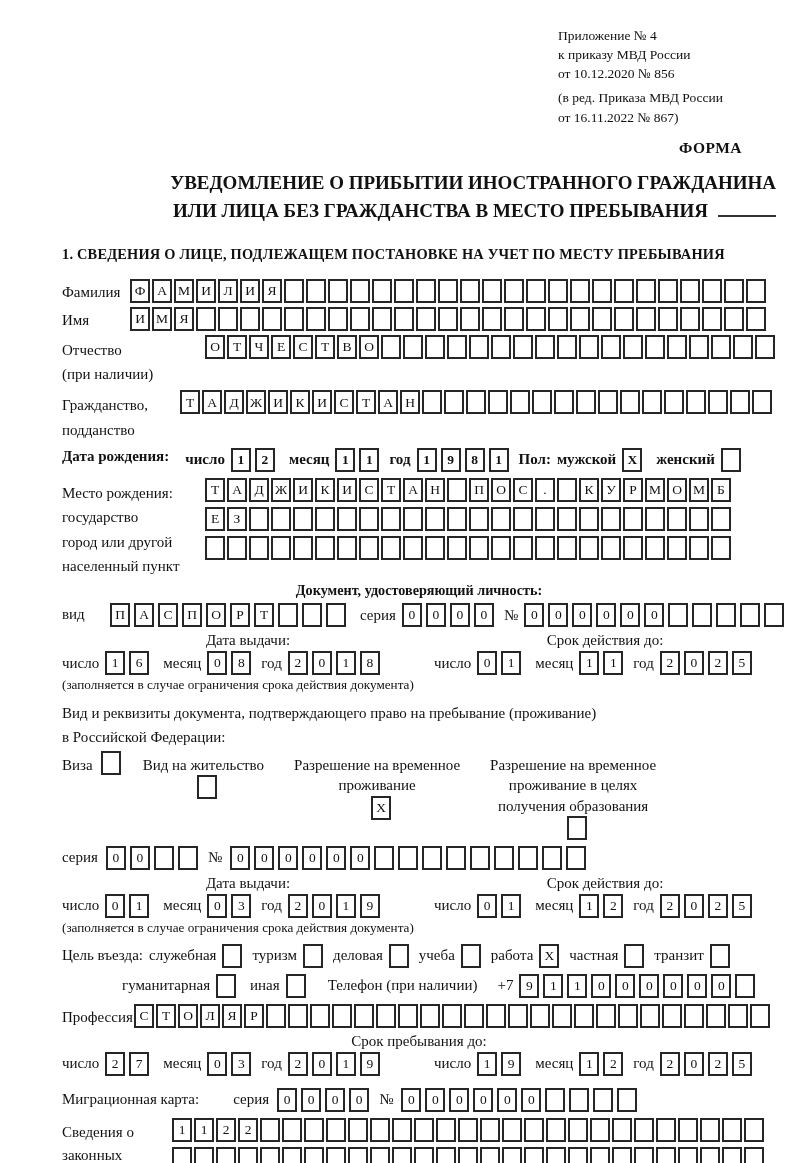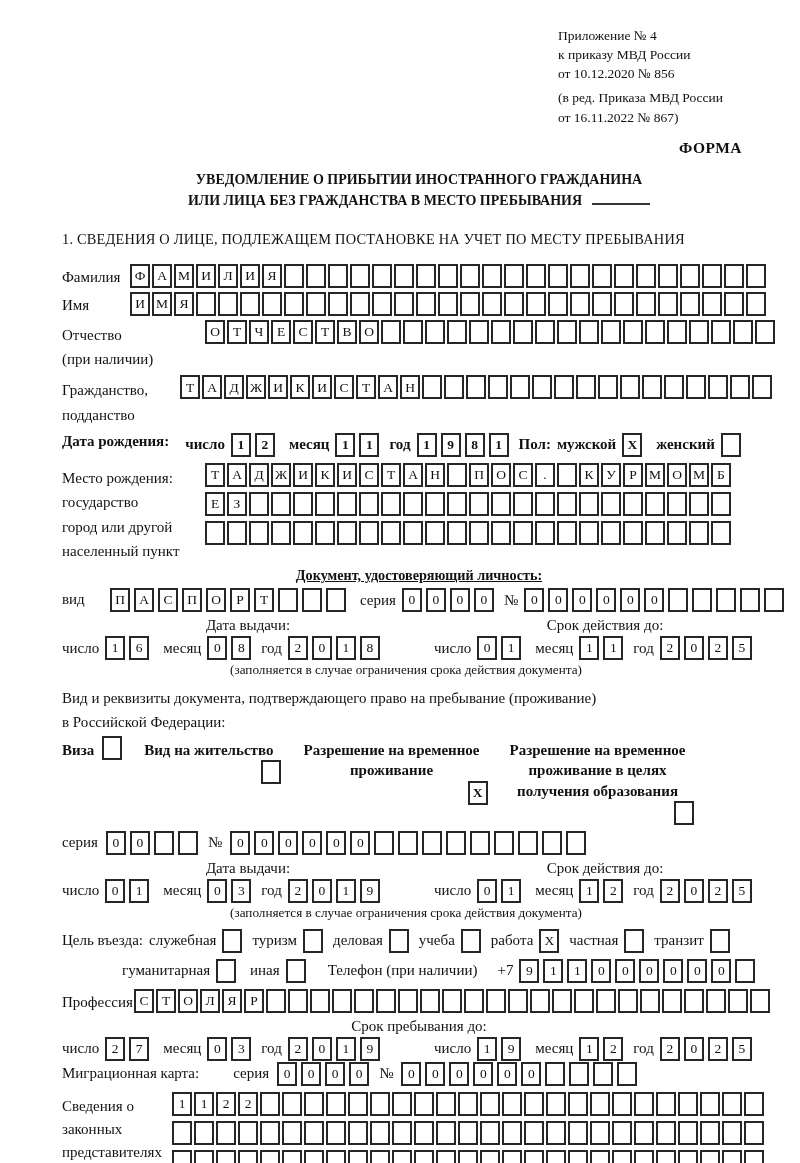--- a/index.html
+++ b/index.html
@@ -5,52 +5,52 @@
   html,body{margin:0;padding:0;background:#ffffff;}
   body{width:800px;font-family:"Liberation Serif","DejaVu Serif",serif;color:#111;}
   .page{position:relative;box-sizing:border-box;width:800px;height:1163px;padding:26px 24px 0 62px;overflow:hidden;background:#fff;}
 
   
   .appendix{margin-left:496px;font-size:13.5px;line-height:1.42;}
   .appendix .ed{margin-top:5px;}
   .form-label{margin-top:12px;margin-right:34px;text-align:right;font-weight:bold;font-size:15.5px;letter-spacing:.5px;}
 
   
-  .title{margin-top:12px;text-align:center;font-weight:bold;font-size:14px;line-height:1.5;}
+  .title{margin-top:12px;text-align:right;font-weight:bold;font-size:19px;line-height:1.5;}
   .t-underline{display:inline-block;width:58px;border-bottom:2px solid #333;margin-left:10px;vertical-align:baseline;}
-  .sec-heading{margin-top:20px;font-weight:normal;font-size:14.4px;letter-spacing:.2px;}
+  .sec-heading{margin-top:20px;font-weight:bold;font-size:14.4px;letter-spacing:.2px;}
 
   
   .frow{display:flex;align-items:flex-start;margin-top:4px;}
   .lab{font-size:15px;line-height:1.3;padding-top:4px;flex:0 0 auto;}
   .lab-col{display:flex;flex-direction:column;flex:0 0 auto;font-size:15px;line-height:1.62;padding-top:3px;}
   .w68{width:68px;} .w72{width:72px;} .w118{width:118px;} .w143{width:143px;} .w48{width:48px;} .w110{width:110px;}
 
   .boxes{display:flex;gap:2px;flex-wrap:nowrap;}
   .boxes.sp{gap:4px;}
   .cell{box-sizing:border-box;flex:0 0 auto;width:20px;height:24px;border:2px solid #262626;background:#fff;
         display:flex;align-items:center;justify-content:center;font-size:13.5px;line-height:1;}
   .bcol{display:flex;flex-direction:column;gap:5px;}
 
   .inl{display:flex;align-items:center;}
   .inl .t{font-size:15px;margin-right:6px;}
   .gap14{margin-left:14px;} .gap10{margin-left:10px;} .gap22{margin-left:22px;flex-direction:column;}
 
-  .doc-heading{margin-top:4px;text-align:center;font-weight:bold;font-size:14.2px;text-decoration:underline;}
+  .doc-heading{margin-top:4px;text-align:center;font-weight:bold;font-size:14.2px;}
 
   .dates-head{display:flex;margin-top:5px;font-size:15px;}
   .dates-head .h1{width:372px;text-align:center;}
   .dates-head .h2{flex:1;text-align:center;}
   .dates-row{display:flex;align-items:center;margin-top:2px;}
   .dates-row .grp{display:flex;align-items:center;}
   .dates-row .g1{width:372px;}
-  .note{font-size:13.2px;text-align:center;margin-top:2px;margin-right:26px;}
+  .note{font-size:13.2px;text-align:left;margin-top:2px;margin-right:26px;}
   .para{font-size:15px;line-height:1.6;margin-top:8px;}
 
-  .opt{display:flex;align-items:flex-end;font-weight:bold;}
+  .opt{display:flex;align-items:center;}
   .opt .ol{font-size:15px;line-height:1.35;padding-top:4px;margin-right:8px;}
   .opt .ctr{text-align:center;}
   .purpose-row{display:flex;align-items:center;margin-top:8px;flex-wrap:nowrap;}
   .purpose-row .t{font-size:15px;margin-right:6px;white-space:nowrap;}
 </style>
 </head>
 <body>
 
 <div class="page">
 
@@ -673,21 +673,21 @@
       <span class="t gap10" style="font-size:15px;margin-right:6px;">год</span>
       <span class="boxes sp">
           <span class="cell">2</span>
           <span class="cell">0</span>
           <span class="cell">2</span>
           <span class="cell">5</span>
         </span>
     </span>
   </div>
 
-  <div class="frow" style="align-items:center;margin-top:1px;">
+  <div class="frow" style="align-items:center;margin-top:12px;">
     <span class="t" style="font-size:15px;">Миграционная карта:</span>
     <span class="t gap22" style="font-size:15px;margin-left:34px;margin-right:8px;">серия</span>
     <span class="boxes sp">
         <span class="cell">0</span>
         <span class="cell">0</span>
         <span class="cell">0</span>
         <span class="cell">0</span>
       </span>
     <span class="t gap10" style="font-size:15px;margin-right:8px;">№</span>
     <span class="boxes sp">

